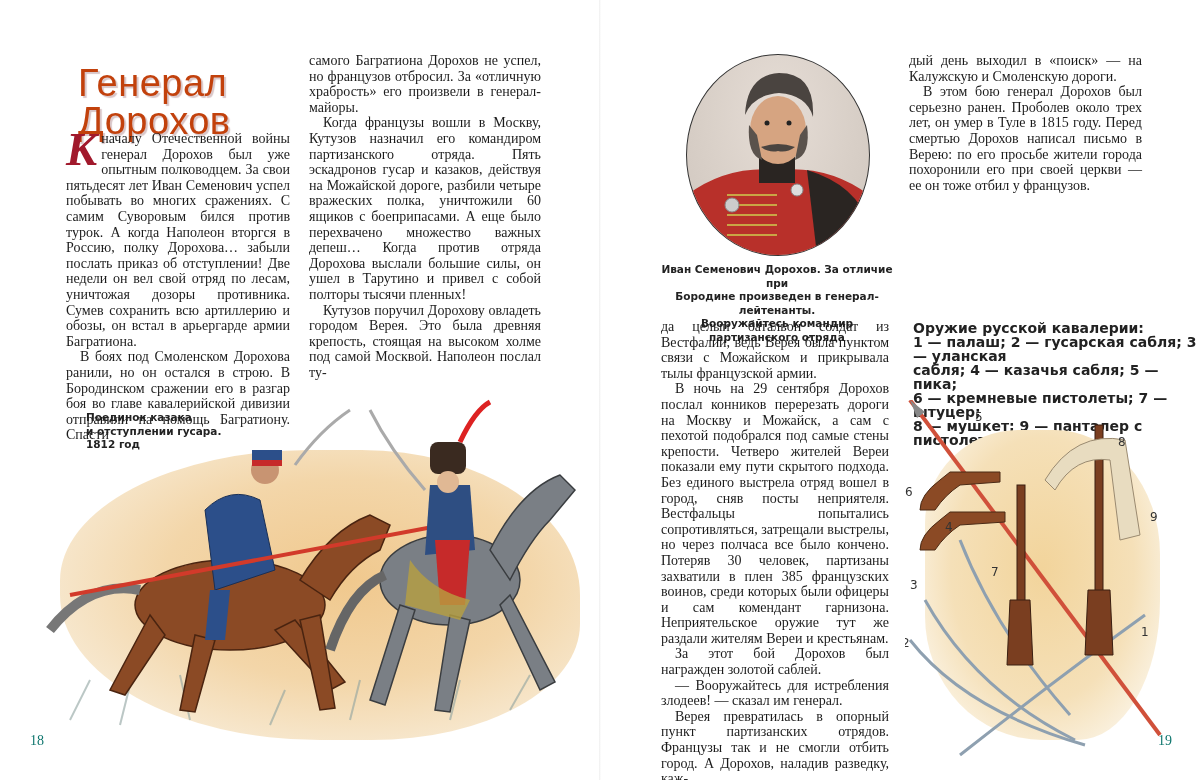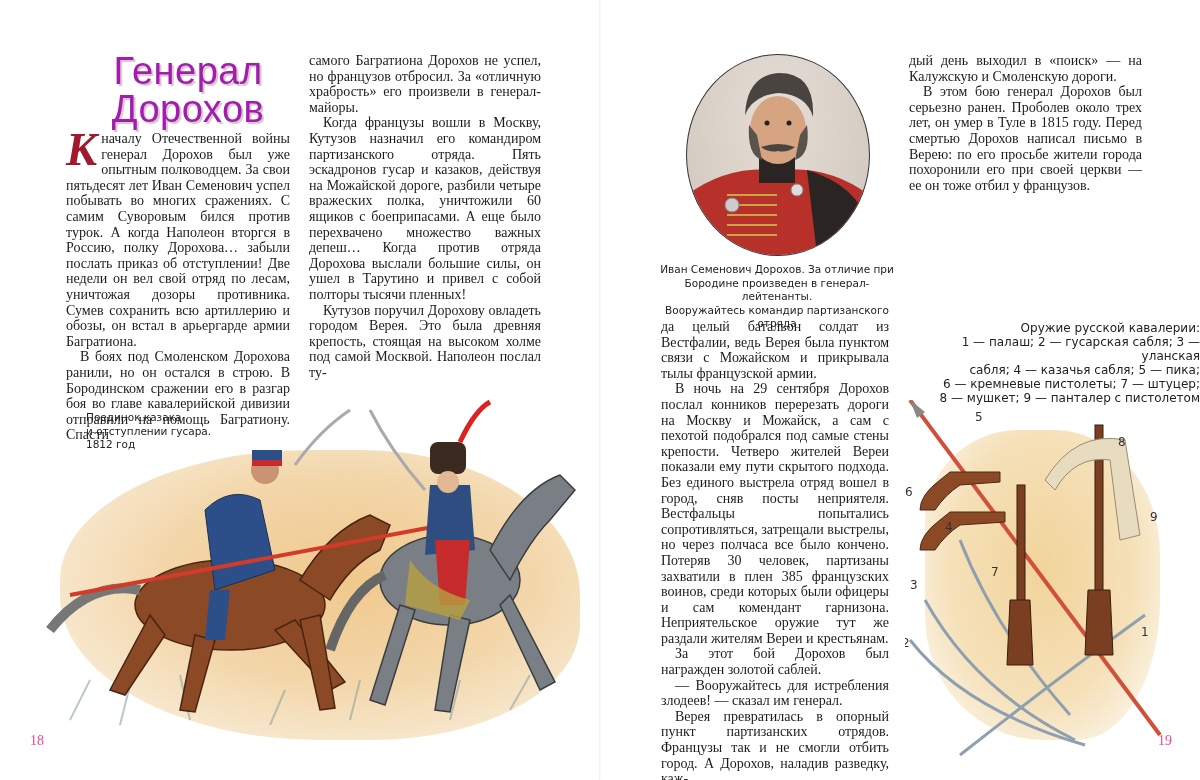--- a/index.html
+++ b/index.html
@@ -8,49 +8,49 @@
       background:#ffffff;
       font-family: "DejaVu Serif", serif;
       color:#1a1a1a;
     }
     .spread { position:absolute; inset:0; }
     .gutter {
       position:absolute; left:599px; top:0; width:2px; height:780px;
       background:linear-gradient(to right, #eeeeee, #ffffff);
     }
     .title {
-      position:absolute; left:78px; top:52px; width:220px;
-      text-align:center;
+      position:absolute; left:78px; top:64px; width:220px;
+      text-align:left;
       font-family: "Liberation Sans", sans-serif;
-      font-size:38px; line-height:38px; color:#a21caf;
+      font-size:38px; line-height:38px; color:#c2410c;
       text-shadow: 2px 2px 1px #d9c6c8;
       letter-spacing:0.5px;
     }
     .col {
       position:absolute;
       font-family: "Liberation Serif", serif;
       font-size:14px; line-height:15.6px;
       text-align:justify;
       color:#1c1c1c;
     }
     .col p { margin:0; text-indent:14px; }
     .col p.noindent { text-indent:0; }
     .dropcap {
       float:left; font-family:"Liberation Serif", serif; font-style:italic;
       font-size:46px; line-height:34px; color:#a1192c;
       margin:0 4px 0 0; padding-top:2px; font-weight:bold;
     }
     .caption {
       position:absolute;
       font-family: "DejaVu Sans", sans-serif;
-      font-size:10.5px; line-height:13.5px; color:#222;
+      font-size:10.5px; line-height:13.5px; color:#222;font-weight:bold;
     }
     .caption.center { text-align:center; }
     .pagenum {
-      position:absolute; font-family:"Liberation Serif", serif; font-size:14px; color:#ec4899;
+      position:absolute; font-family:"Liberation Serif", serif; font-size:14px; color:#0f766e;
     }
 
     
     .illus { position:absolute; overflow:hidden; }
     .duel {
       left:30px; top:390px; width:570px; height:360px;
     }
     .duel-bg {
       position:absolute; left:30px; top:60px; width:520px; height:290px;
       border-radius:48% 42% 40% 50% / 45% 50% 40% 50%;
@@ -195,21 +195,21 @@
     <p>За этот бой Дорохов был награжден золотой саблей.</p>
     <p>— Вооружайтесь для истребления злодеев! — сказал им генерал.</p>
     <p>Верея превратилась в опорный пункт партизанских отрядов. Французы так и не смогли отбить город. А Дорохов, наладив разведку, каж-</p>
   </div>
 
   <div class="col" style="left:909px; top:53px; width:233px;">
     <p class="noindent">дый день выходил в «поиск» — на Калужскую и Смоленскую дороги.</p>
     <p>В этом бою генерал Дорохов был серьезно ранен. Проболев около трех лет, он умер в Туле в 1815 году. Перед смертью Дорохов написал письмо в Верею: по его просьбе жители города похоронили его при своей церкви — ее он тоже отбил у французов.</p>
   </div>
 
-  <div class="caption" style="left:913px; top:321px; font-size:12px; line-height:14px;text-align:right;">
+  <div class="caption" style="left:913px; top:321px; font-size:14px; line-height:14px;">
     <div>Оружие русской кавалерии:</div>
     <div>1 — палаш; 2 — гусарская сабля; 3 — уланская</div>
     <div>сабля; 4 — казачья сабля; 5 — пика;</div>
     <div>6 — кремневые пистолеты; 7 — штуцер;</div>
     <div>8 — мушкет; 9 — панталер с пистолетом</div>
   </div>
 
   <div class="illus weapons">
     <div class="weapons-bg"></div>
     <svg width="265" height="360" viewBox="0 0 265 360" style="position:absolute;left:0;top:0">

